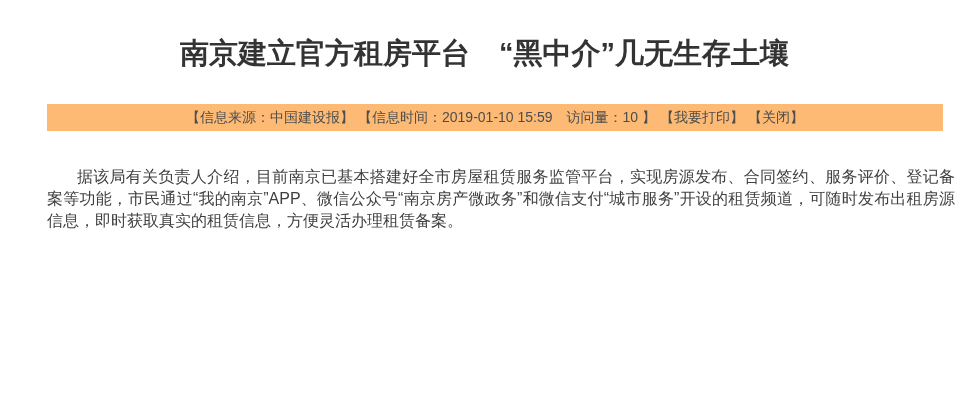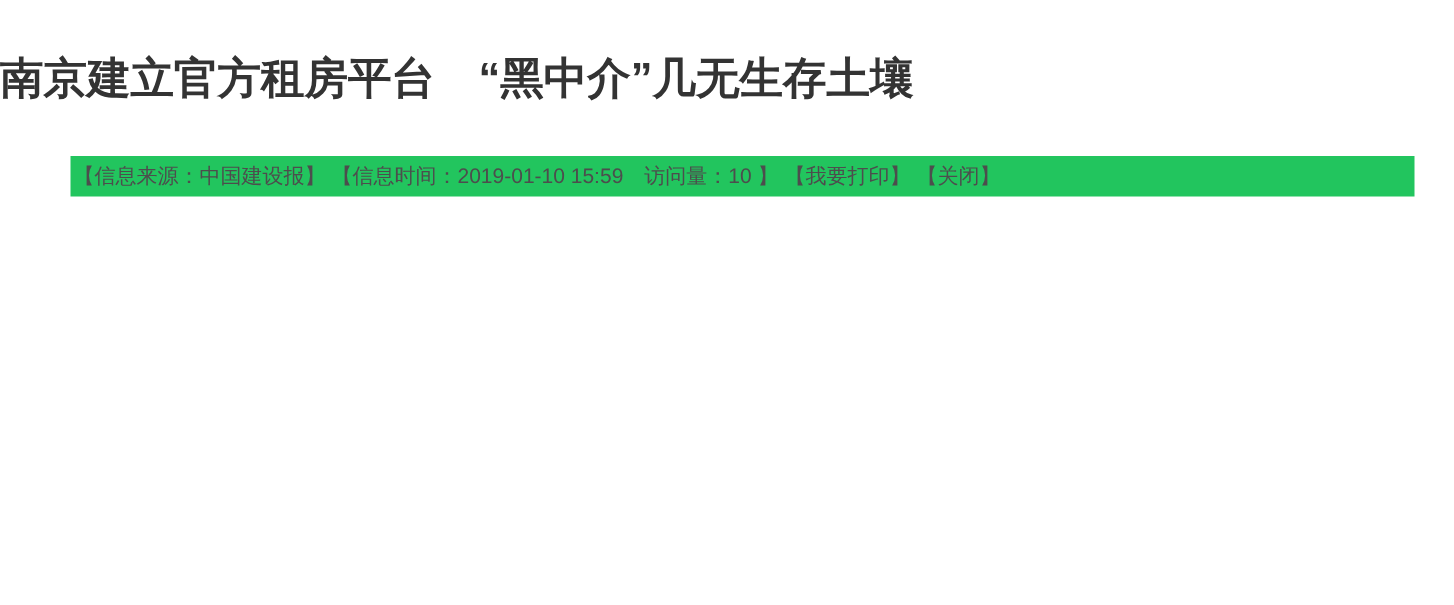--- a/index.html
+++ b/index.html
@@ -7,32 +7,33 @@
   body {
     width: 969px;
     height: 403px;
     background: #ffffff;
     overflow: hidden;
     font-family: "Liberation Sans", "DejaVu Sans", sans-serif;
   }
   .article-title {
     margin: 0;
     padding-top: 37px;
-    text-align: left;
+    text-align: center;
     font-size: 29px;
     line-height: 1.15;
     font-weight: bold;
     color: #333333;
   }
   .meta-bar {
     margin: 34px 0 0 47px;
     width: 896px;
     height: 27px;
     line-height: 27px;
-    background: #22c55e;
+    background: #fdba74;
+    text-align: center;
     font-size: 14px;
     color: #4d4d4d;
     white-space: nowrap;
   }
   .meta-bar .seg { margin: 0 2px; }
   .meta-bar a.seg {
     color: #4d4d4d;
     text-decoration: none;
     cursor: pointer;
   }
@@ -52,13 +53,14 @@
 </head>
 <body>
 
 <h1 class="article-title">南京建立官方租房平台　“黑中介”几无生存土壤</h1>
 
 <div class="meta-bar">
   <span class="seg">【信息来源：中国建设报】</span><span class="seg">【信息时间：2019-01-10 15:59　访问量：10 】</span><a class="seg">【我要打印】</a><a class="seg">【关闭】</a>
 </div>
 
 <div class="article-body">
+  <p>据该局有关负责人介绍，目前南京已基本搭建好全市房屋租赁服务监管平台，实现房源发布、合同签约、服务评价、登记备案等功能，市民通过“我的南京”APP、微信公众号“南京房产微政务”和微信支付“城市服务”开设的租赁频道，可随时发布出租房源信息，即时获取真实的租赁信息，方便灵活办理租赁备案。</p>
 </div>
 
 </body></html>

